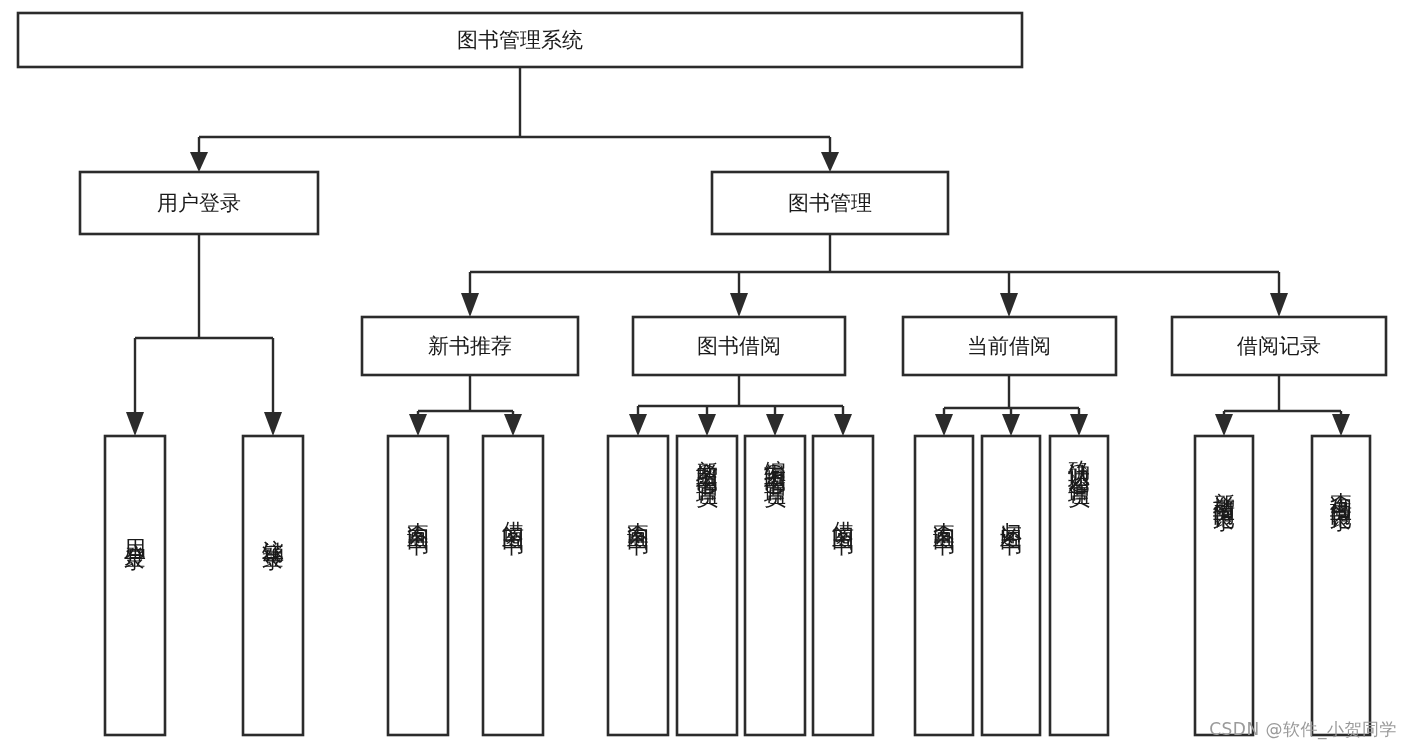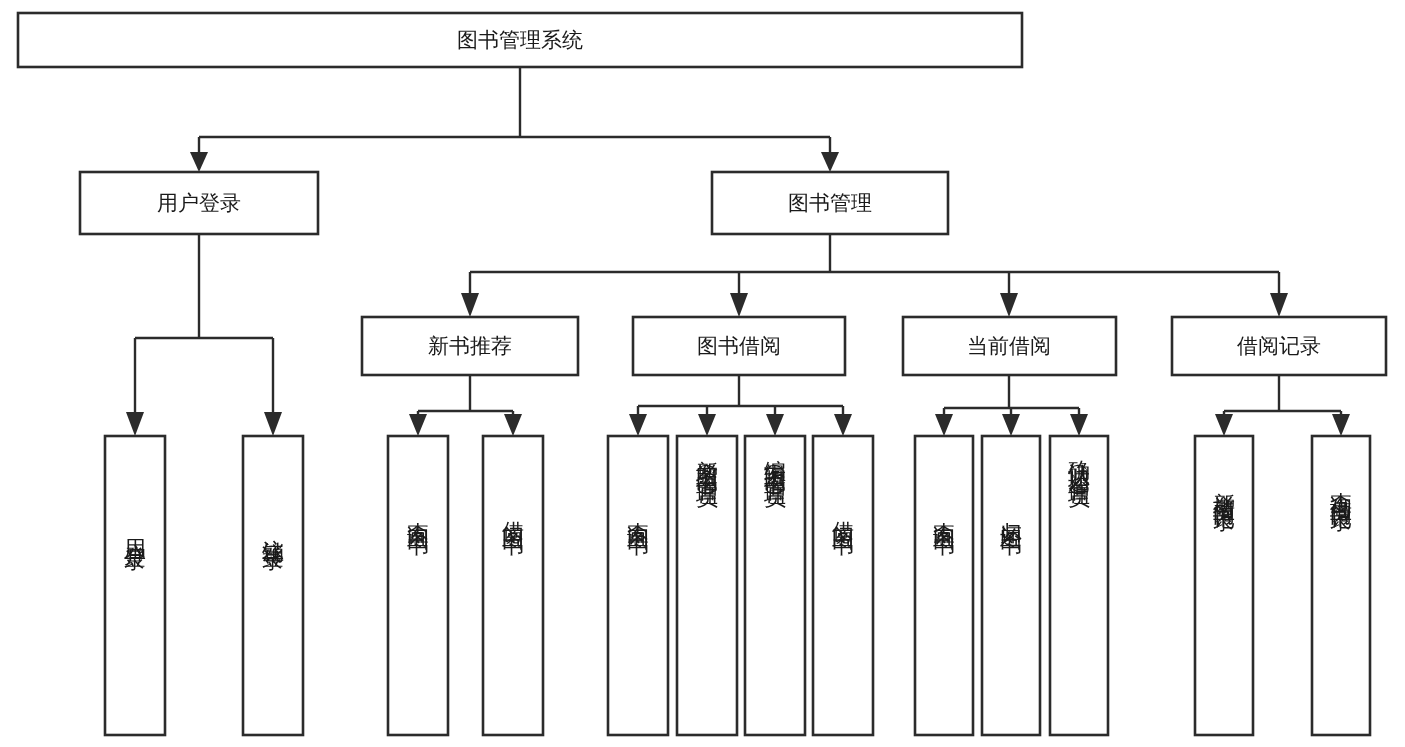--- a/index.html
+++ b/index.html
@@ -248,14 +248,15 @@
   <div class="leaf-label-holder" style="left:1050px; top:436px; width:58px; height:299px; padding-top:6px;">
     <span class="leaf-label">确认归还（管理员）</span>
   </div>
   <div class="leaf-label-holder" style="left:1195px; top:436px; width:58px; height:299px; padding-top:38px;">
     <span class="leaf-label">新增借阅记录</span>
   </div>
   <div class="leaf-label-holder" style="left:1312px; top:436px; width:58px; height:299px; padding-top:38px;">
     <span class="leaf-label">查询借阅记录</span>
   </div>
 
+  <div class="watermark">CSDN @软件_小贺同学</div>
 
 </div>
 
 </body></html>

